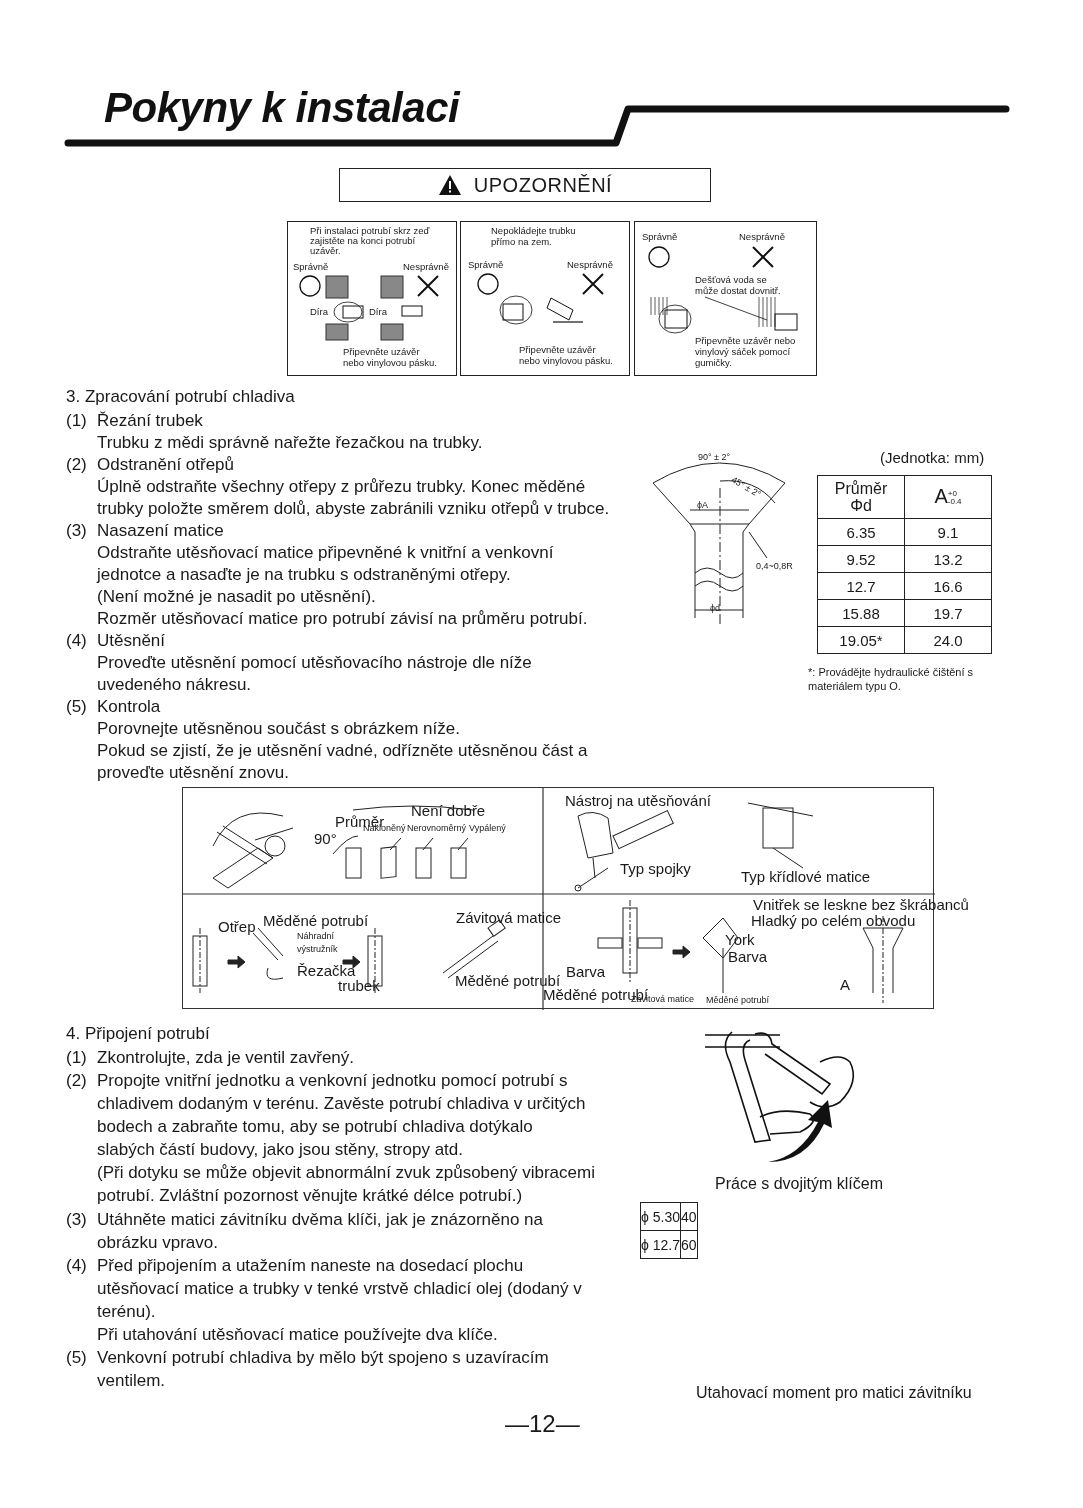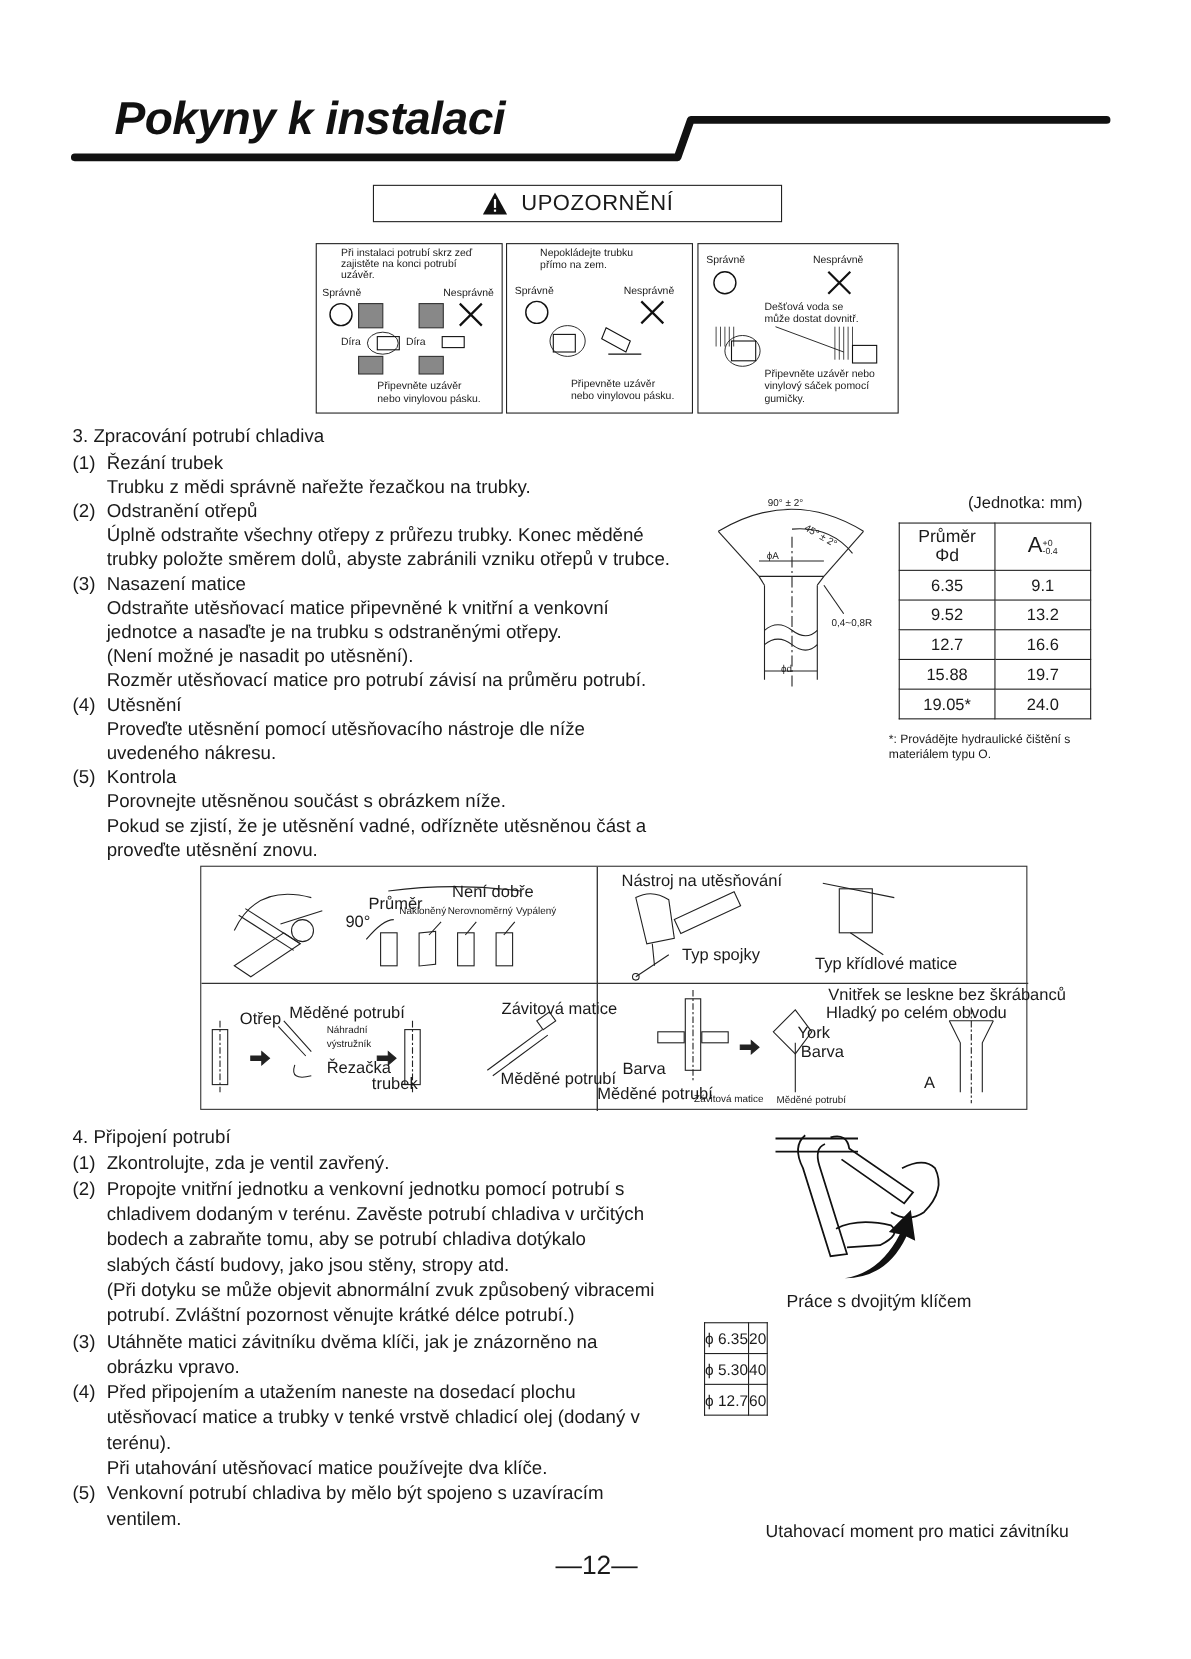--- a/index.html
+++ b/index.html
@@ -343,24 +343,20 @@
     <path d="M120 40 Q 140 30 150 40 Q 160 60 140 80 Q 125 90 110 80"></path>
     <path d="M60 95 Q 80 85 110 92 Q 120 100 100 110 L 70 112"></path>
   </g>
   <path d="M68 140 Q 100 135 118 100 L 108 98 L 128 78 L 132 106 L 124 102 Q 106 140 68 140 Z" fill="#111"></path>
 </svg>
 <div class="abs" style="left:715px;top:1175px;font-size:16px;">Práce s dvojitým klíčem</div>
 
 <table class="abs torque-table">
   <tbody>
   <tr>
-        <td>ϕ 6.35</td>
-        <td>20</td>
-      </tr>
-  <tr>
         <td>ϕ 5.30</td>
         <td>40</td>
       </tr>
   <tr>
         <td>ϕ 12.7</td>
         <td>60</td>
       </tr>
 </tbody>
   </table>
 <div class="abs" style="left:696px;top:1384px;font-size:16px;">Utahovací moment pro matici závitníku</div>

